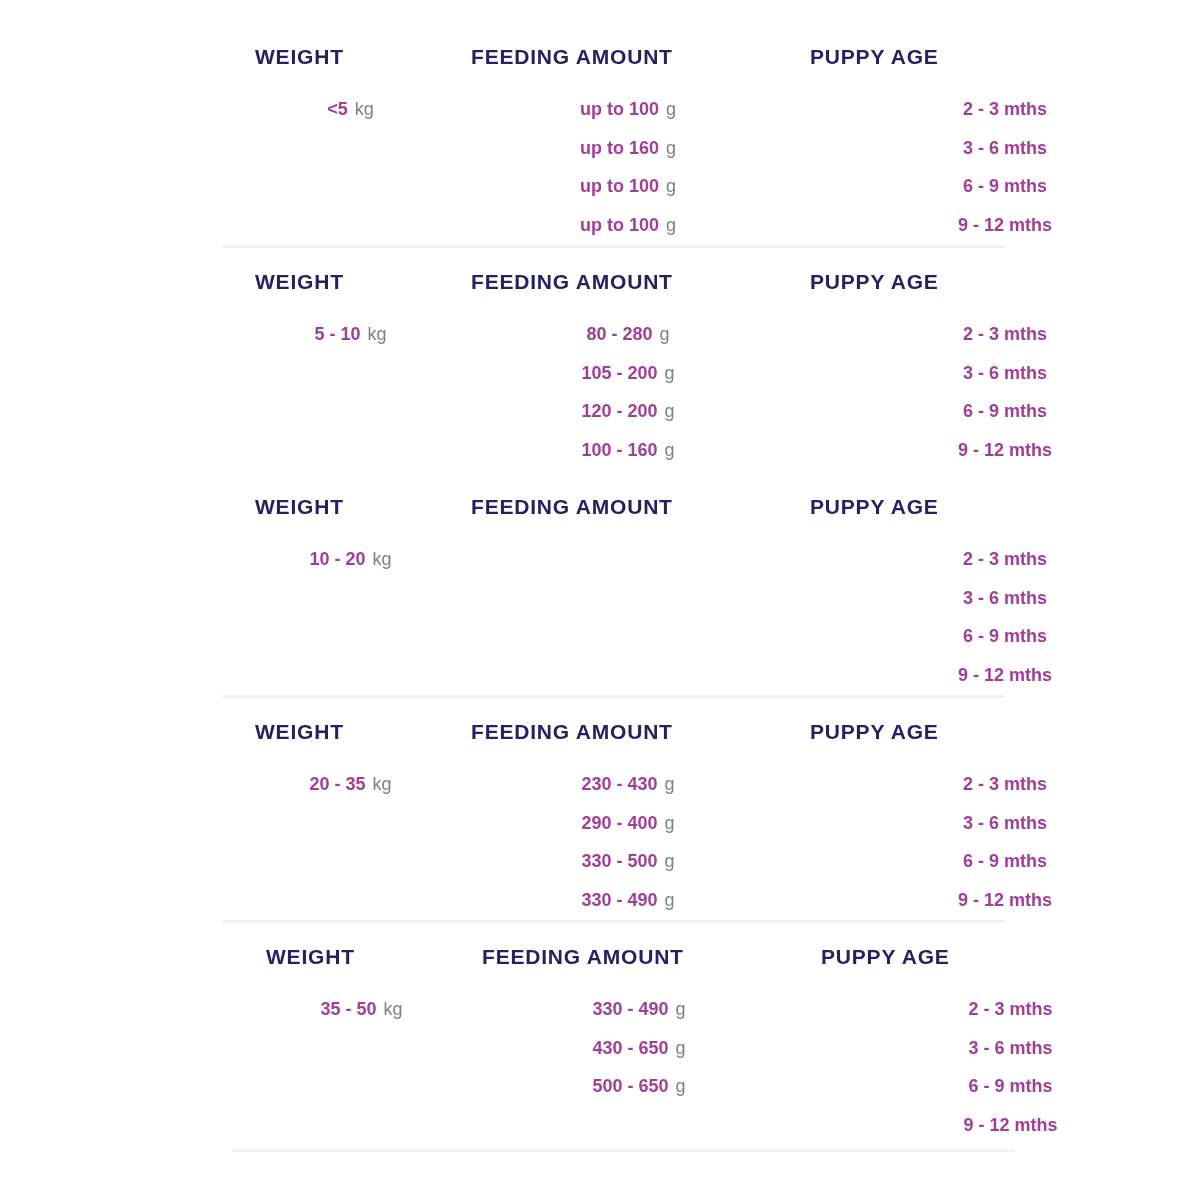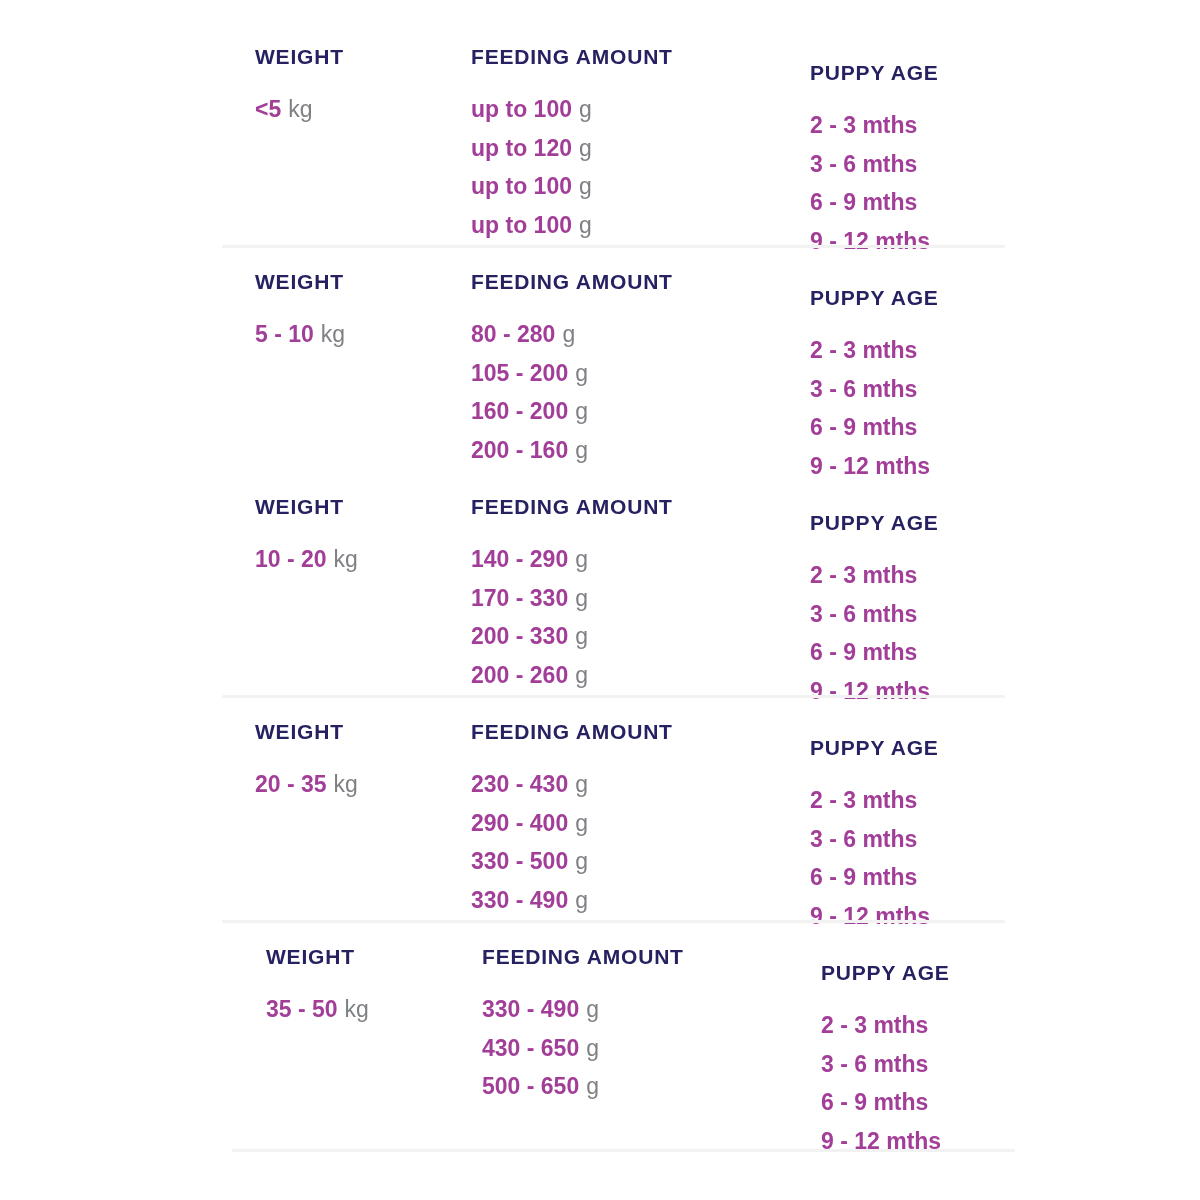--- a/index.html
+++ b/index.html
@@ -24,36 +24,37 @@
     padding-left: 255px;
     box-sizing: border-box;
     display: flex;
     align-items: flex-start;
     gap: 25px;
   }
   .fs.shifted { padding-left: 266px; }
   .col { box-sizing: border-box; }
   .col.w { width: 191px; }
   .col.a { width: 314px; }
-  .col.g { flex: 1; margin-top: 16px; }
+  .col.g { flex: 1; }
   .hdr {
     color: #262262;
     font-weight: 700;
     font-size: 21px;
     line-height: 26px;
     letter-spacing: 0.8px;
     white-space: nowrap;
   }
   .rows { margin-top: 20px; }
   .row {
     height: 38.5px;
     line-height: 38.5px;
-    font-size: 23px;
+    font-size: 18px;
     font-weight: 700;
     white-space: nowrap;
+    text-align: center;
   }
   .pv { color: #a23e98; font-weight: 700; }
   .unit {
     color: #7f8084;
     font-weight: 400;
     margin-left: 7px;
   }
   .divider {
     position: absolute;
     left: 222px;
@@ -74,21 +75,21 @@
     <div class="col w">
       <div class="hdr">WEIGHT</div>
       <div class="rows">
         <div class="row"><span class="pv">&lt;5</span><span class="unit">kg</span></div>
       </div>
     </div>
     <div class="col a">
       <div class="hdr">FEEDING AMOUNT</div>
       <div class="rows">
         <div class="row"><span class="pv">up to 100</span><span class="unit">g</span></div>
-        <div class="row"><span class="pv">up to 120</span><span class="unit">g</span></div>
+        <div class="row"><span class="pv">up to 160</span><span class="unit">g</span></div>
         <div class="row"><span class="pv">up to 100</span><span class="unit">g</span></div>
         <div class="row"><span class="pv">up to 100</span><span class="unit">g</span></div>
       </div>
     </div>
     <div class="col g">
       <div class="hdr">PUPPY AGE</div>
       <div class="rows">
         <div class="row pv">2 - 3 mths</div>
         <div class="row pv">3 - 6 mths</div>
         <div class="row pv">6 - 9 mths</div>
@@ -103,22 +104,22 @@
       <div class="hdr">WEIGHT</div>
       <div class="rows">
         <div class="row"><span class="pv">5 - 10</span><span class="unit">kg</span></div>
       </div>
     </div>
     <div class="col a">
       <div class="hdr">FEEDING AMOUNT</div>
       <div class="rows">
         <div class="row"><span class="pv">80 - 280</span><span class="unit">g</span></div>
         <div class="row"><span class="pv">105 - 200</span><span class="unit">g</span></div>
-        <div class="row"><span class="pv">160 - 200</span><span class="unit">g</span></div>
-        <div class="row"><span class="pv">200 - 160</span><span class="unit">g</span></div>
+        <div class="row"><span class="pv">120 - 200</span><span class="unit">g</span></div>
+        <div class="row"><span class="pv">100 - 160</span><span class="unit">g</span></div>
       </div>
     </div>
     <div class="col g">
       <div class="hdr">PUPPY AGE</div>
       <div class="rows">
         <div class="row pv">2 - 3 mths</div>
         <div class="row pv">3 - 6 mths</div>
         <div class="row pv">6 - 9 mths</div>
         <div class="row pv">9 - 12 mths</div>
       </div>
@@ -127,26 +128,20 @@
 
   <section class="fs">
     <div class="col w">
       <div class="hdr">WEIGHT</div>
       <div class="rows">
         <div class="row"><span class="pv">10 - 20</span><span class="unit">kg</span></div>
       </div>
     </div>
     <div class="col a">
       <div class="hdr">FEEDING AMOUNT</div>
-      <div class="rows">
-        <div class="row"><span class="pv">140 - 290</span><span class="unit">g</span></div>
-        <div class="row"><span class="pv">170 - 330</span><span class="unit">g</span></div>
-        <div class="row"><span class="pv">200 - 330</span><span class="unit">g</span></div>
-        <div class="row"><span class="pv">200 - 260</span><span class="unit">g</span></div>
-      </div>
     </div>
     <div class="col g">
       <div class="hdr">PUPPY AGE</div>
       <div class="rows">
         <div class="row pv">2 - 3 mths</div>
         <div class="row pv">3 - 6 mths</div>
         <div class="row pv">6 - 9 mths</div>
         <div class="row pv">9 - 12 mths</div>
       </div>
     </div>

